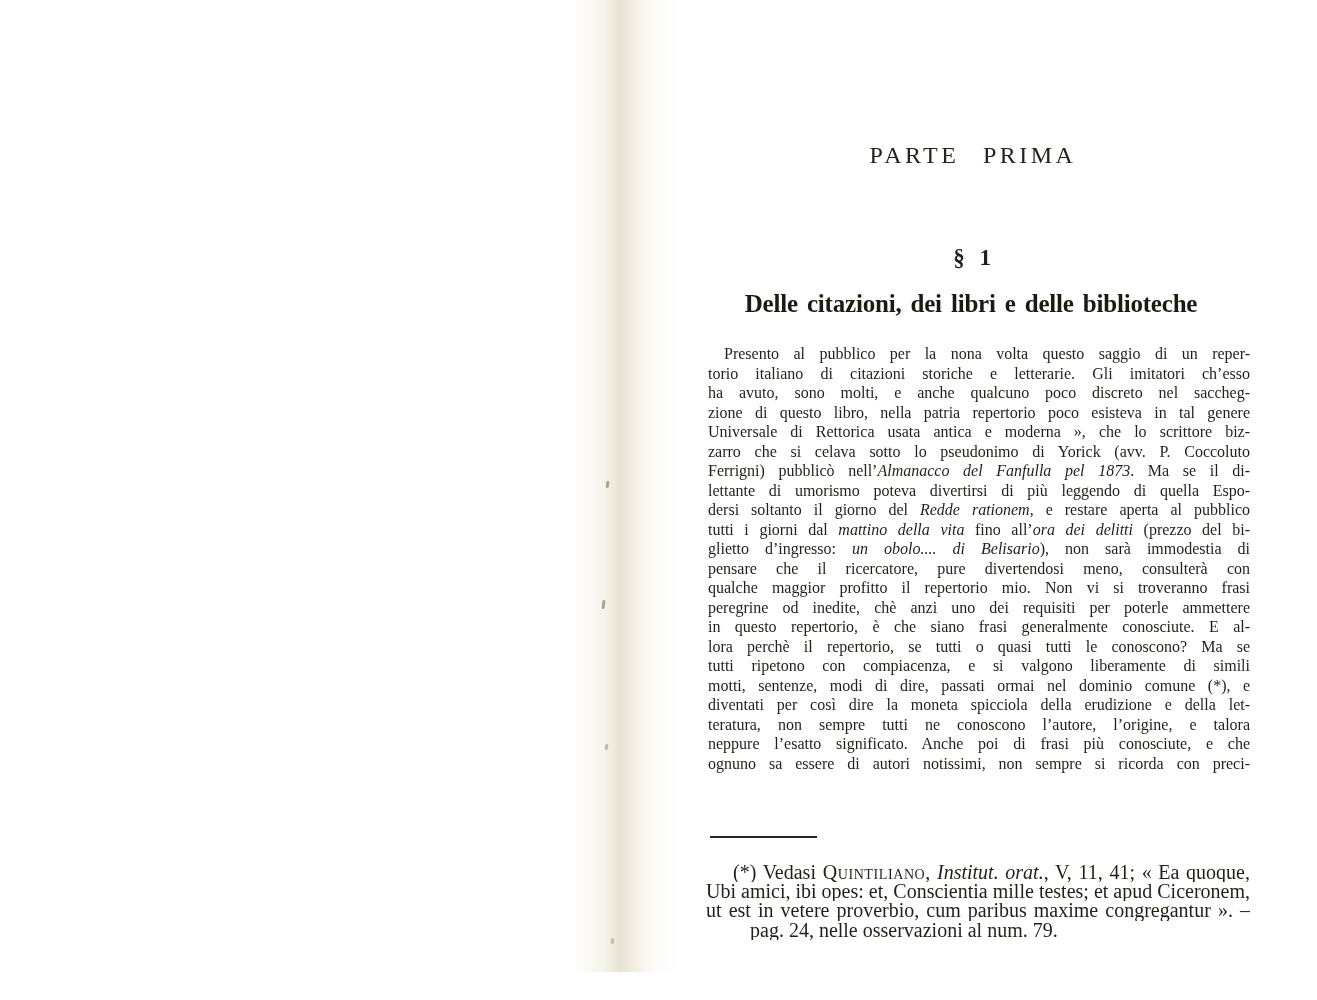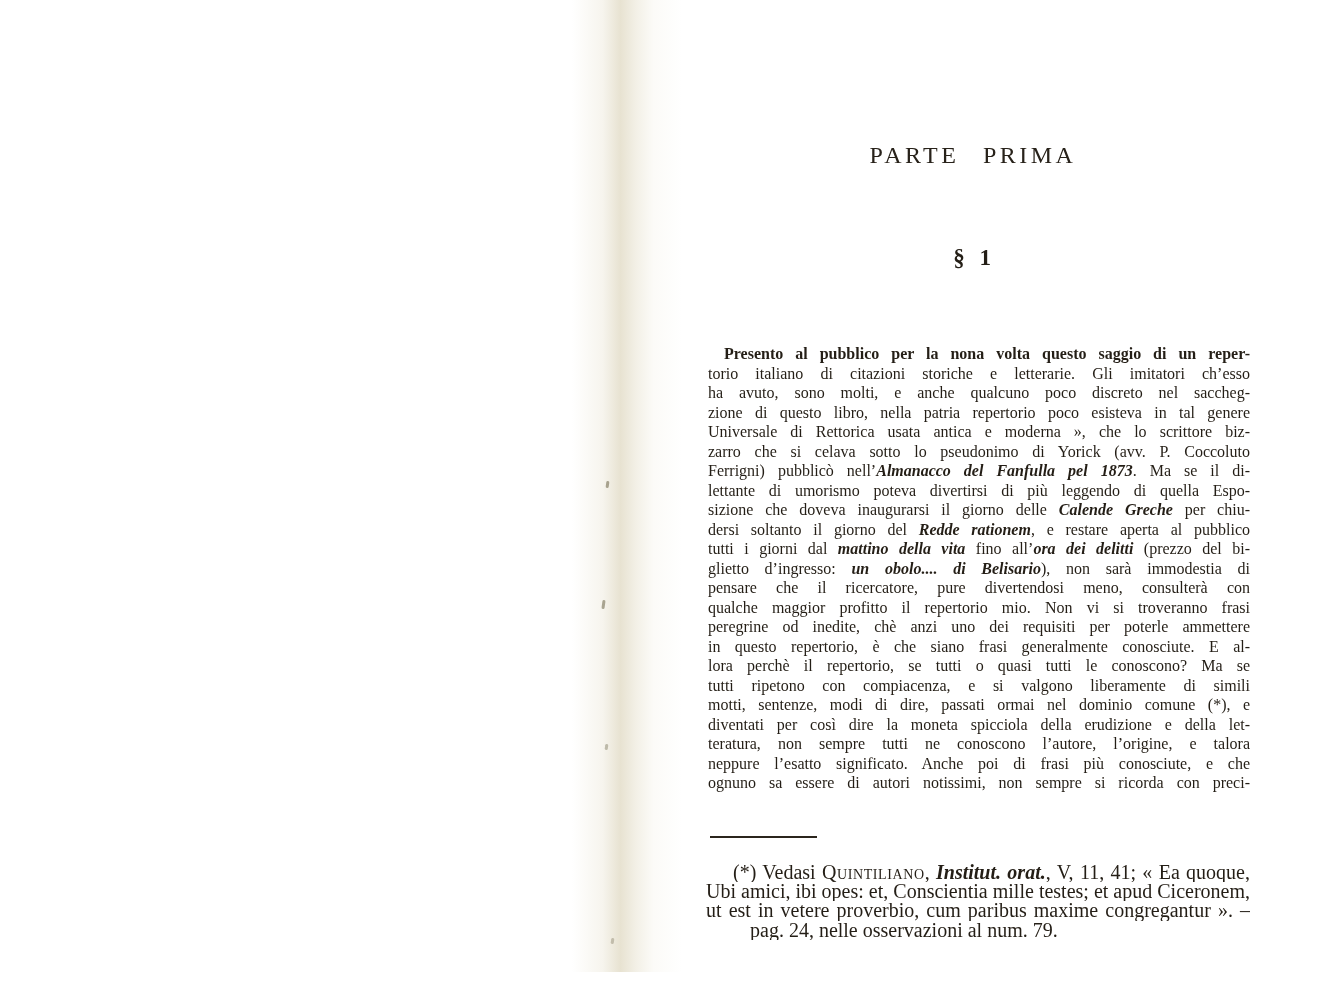--- a/index.html
+++ b/index.html
@@ -53,61 +53,61 @@
     color:#1f1912;
   }
   .body-text{
     position:absolute;top:344px;left:708px;width:542px;
     font-size:16px;line-height:19.5px;
   }
   .body-text .bline{
     text-align:justify;text-align-last:justify;
     height:19.5px;overflow:hidden;
   }
-  .body-text .bline:first-child{text-indent:16px;font-weight:bold;}
+  .body-text .bline:first-child{text-indent:16px;}
   .footnote-rule{
     position:absolute;left:710px;top:836px;width:107px;height:0;
     border-top:2px solid #2b251d;
   }
   .footnote{
     position:absolute;top:863px;left:706px;width:544px;
     font-size:20px;line-height:19.2px;
   }
   .footnote .bline{
     text-align:justify;text-align-last:justify;
     height:19.2px;overflow:hidden;
   }
   .footnote .bline:first-child{text-indent:27px;}
   .footnote .bline:last-child{text-align-last:left;margin-left:44px;}
-  .it{font-style:italic;font-weight:bold;}
+  .it{font-style:italic;font-weight:normal;}
   .sc{font-variant:small-caps;letter-spacing:0.6px;}
 </style>
 </head>
 <body>
 
 <div class="scan">
   <div class="gutter"></div>
   <span class="speck s1"></span>
   <span class="speck s2"></span>
   <span class="speck s3"></span>
   <span class="speck s4"></span>
 
   <h1 class="part-title">PARTE  PRIMA</h1>
   <div class="section-number">§ 1</div>
+  <h2 class="section-title">Delle citazioni, dei libri e delle biblioteche</h2>
 
   <div id="body-paragraph" class="body-text">
       <div class="bline"><span>Presento al pubblico per la nona volta questo saggio di un reper-</span></div>
       <div class="bline"><span>torio italiano di citazioni storiche e letterarie. Gli imitatori ch’esso</span></div>
       <div class="bline"><span>ha avuto, sono molti, e anche qualcuno poco discreto nel saccheg-</span></div>
       <div class="bline"><span>zione di questo libro, nella patria repertorio poco esisteva in tal genere</span></div>
       <div class="bline"><span>Universale di Rettorica usata antica e moderna », che lo scrittore biz-</span></div>
       <div class="bline"><span>zarro che si celava sotto lo pseudonimo di Yorick (avv. P. Coccoluto</span></div>
       <div class="bline"><span>Ferrigni) pubblicò nell’</span><span class="it">Almanacco del Fanfulla pel 1873</span><span>. Ma se il di-</span></div>
       <div class="bline"><span>lettante di umorismo poteva divertirsi di più leggendo di quella Espo-</span></div>
-      <div class="bline"><span>sizione che doveva inaugurarsi il giorno delle </span><span class="it">Calende Greche</span><span> per chiu-</span></div>
       <div class="bline"><span>dersi soltanto il giorno del </span><span class="it">Redde rationem</span><span>, e restare aperta al pubblico</span></div>
       <div class="bline"><span>tutti i giorni dal </span><span class="it">mattino della vita</span><span> fino all’</span><span class="it">ora dei delitti</span><span> (prezzo del bi-</span></div>
       <div class="bline"><span>glietto d’ingresso: </span><span class="it">un obolo.... di Belisario</span><span>), non sarà immodestia di</span></div>
       <div class="bline"><span>pensare che il ricercatore, pure divertendosi meno, consulterà con</span></div>
       <div class="bline"><span>qualche maggior profitto il repertorio mio. Non vi si troveranno frasi</span></div>
       <div class="bline"><span>peregrine od inedite, chè anzi uno dei requisiti per poterle ammettere</span></div>
       <div class="bline"><span>in questo repertorio, è che siano frasi generalmente conosciute. E al-</span></div>
       <div class="bline"><span>lora perchè il repertorio, se tutti o quasi tutti le conoscono? Ma se</span></div>
       <div class="bline"><span>tutti ripetono con compiacenza, e si valgono liberamente di simili</span></div>
       <div class="bline"><span>motti, sentenze, modi di dire, passati ormai nel dominio comune (*), e</span></div>

